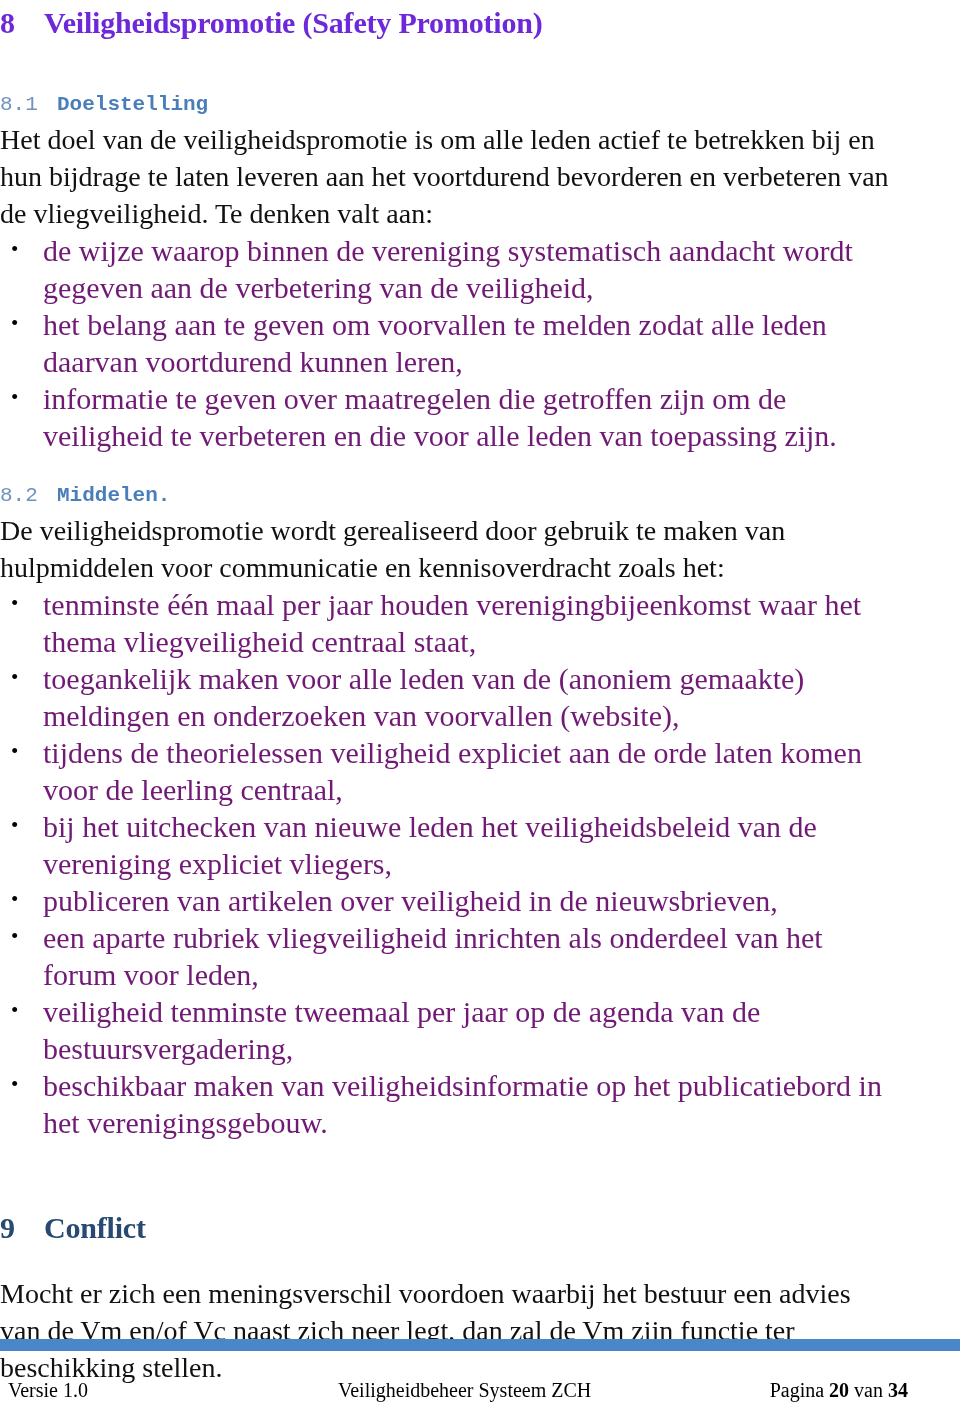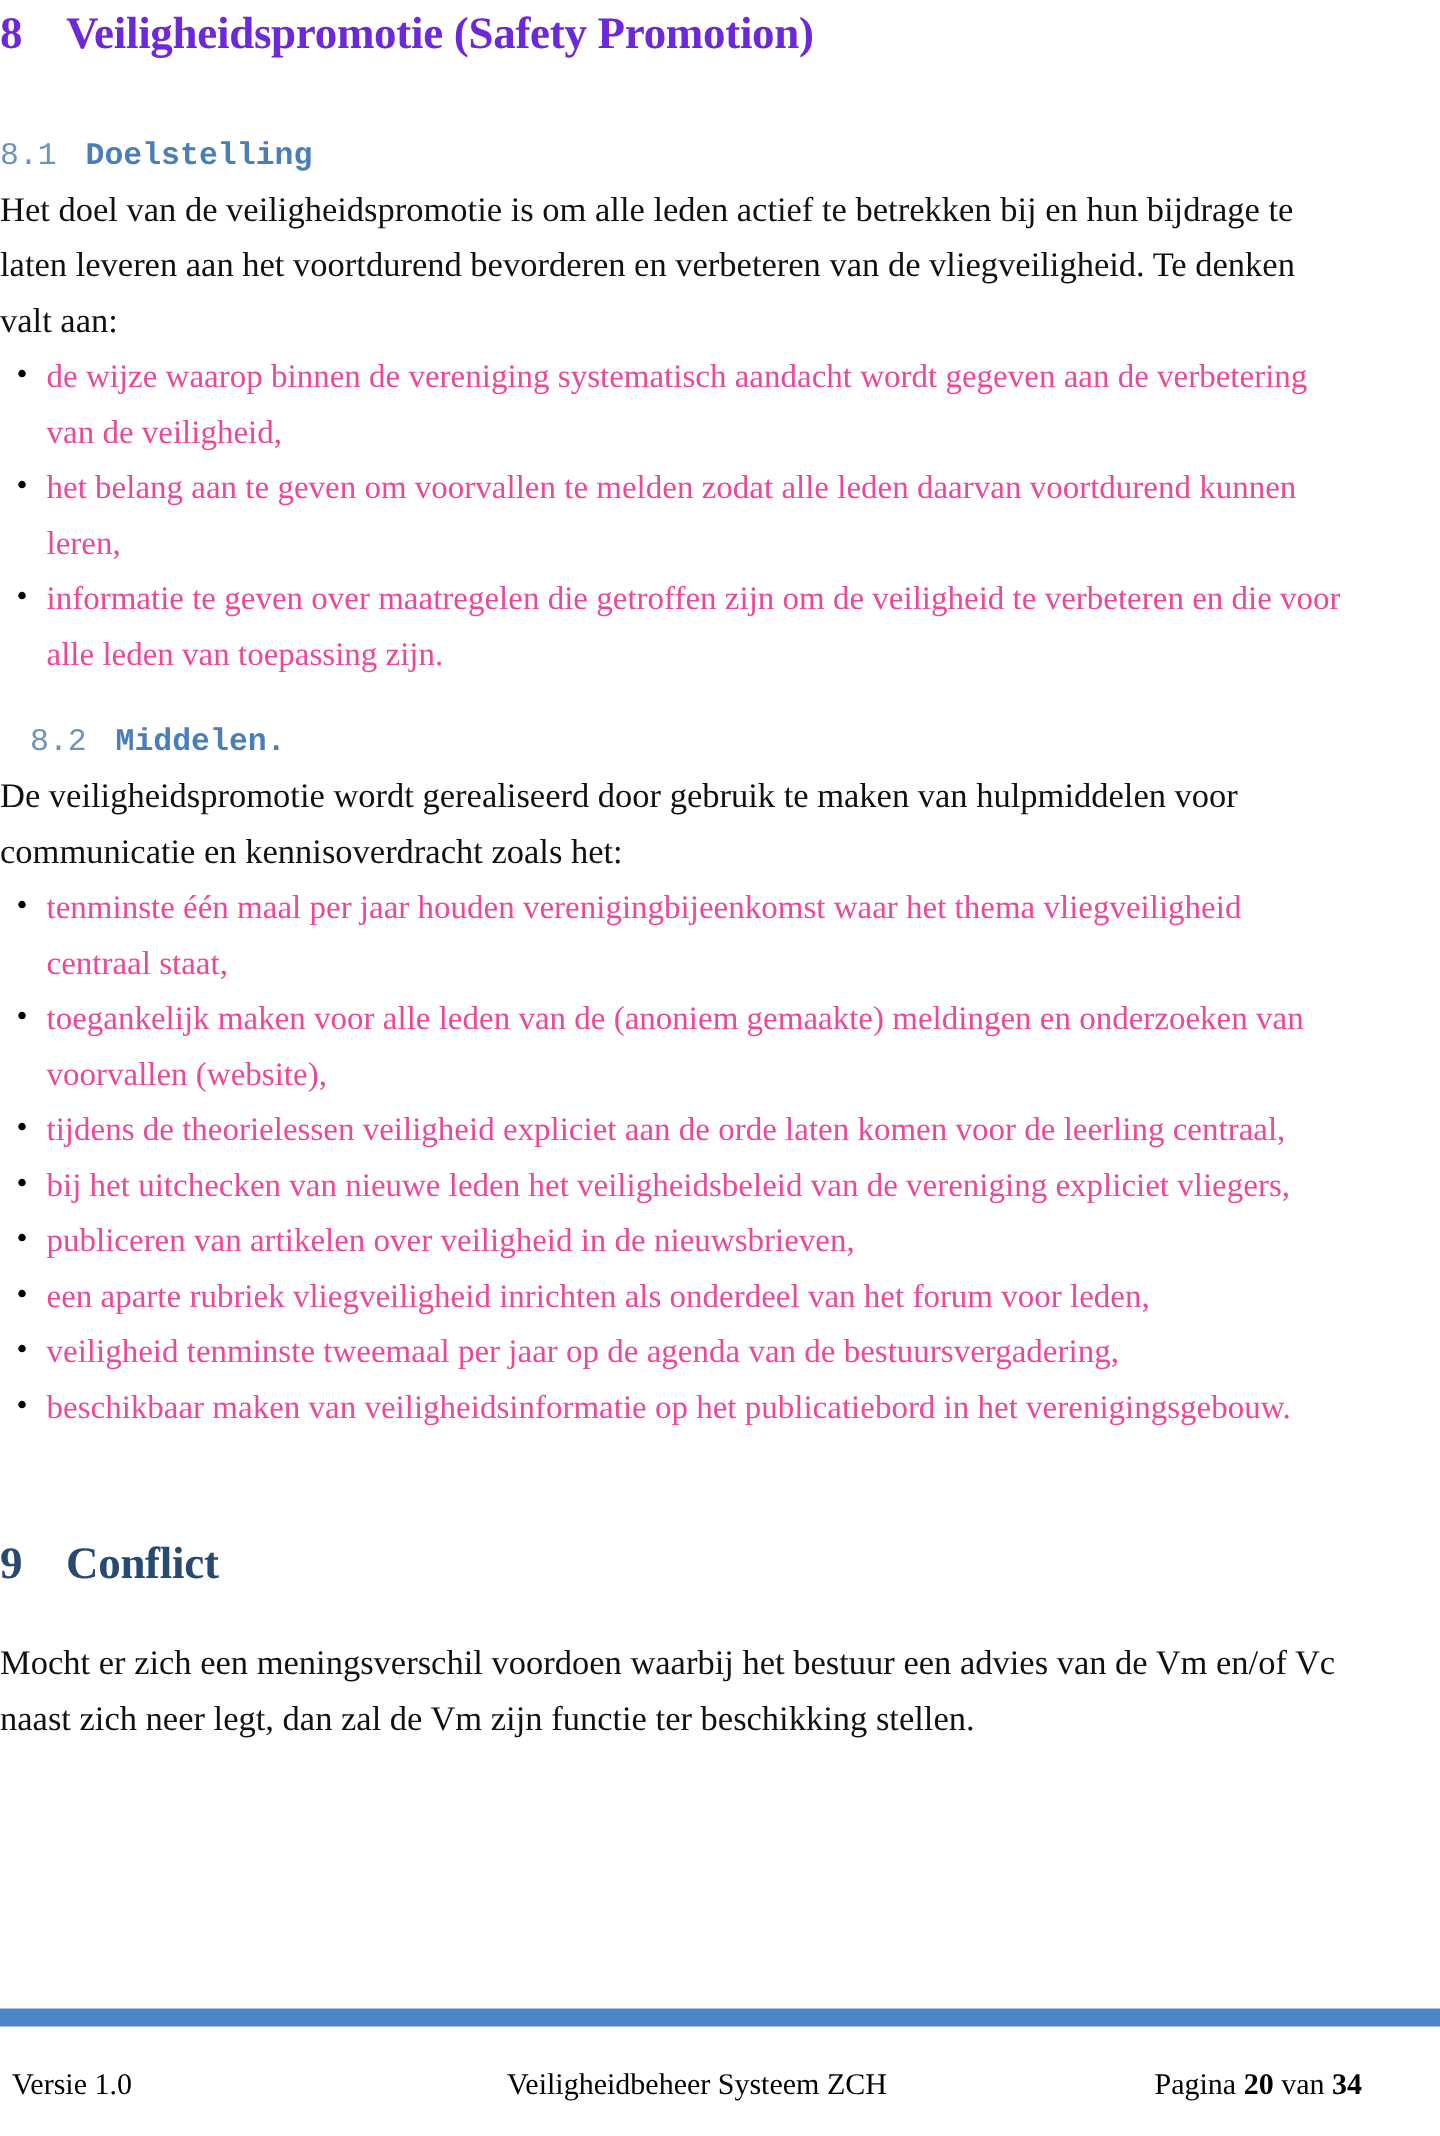--- a/index.html
+++ b/index.html
@@ -61,41 +61,41 @@
   }
   h2.section-heading .num {
     font-weight: normal;
     color: #6f92bd;
     display: inline-block;
     min-width: 57px;
   }
 
   
   p.body-text {
-    font-size: 23px;
+    font-size: 28px;
     line-height: 37px;
     margin: 0;
     color: #111111;
     text-align: left;
     font-stretch: semi-condensed;
     transform-origin: left top;
   }
 
   
   ul.bullets {
     list-style: none;
     margin: 0;
     padding: 0;
   }
   ul.bullets > li {
     position: relative;
-    font-size: 22px;
+    font-size: 30px;
     line-height: 37px;
-    padding-left: 31px;
-    color: #ec4899;
+    padding-left: 43px;
+    color: #701a75;
     margin: 0;
   }
   ul.bullets > li::before {
     content: "\2022";
     position: absolute;
     left: 11px;
     top: -1px;
     font-size: 21px;
     line-height: 37px;
     color: #000000;
@@ -159,21 +159,21 @@
 
     <ul class="bullets">
       <li>de wijze waarop binnen de vereniging systematisch aandacht wordt gegeven aan de verbetering van de veiligheid,</li>
       <li>het belang aan te geven om voorvallen te melden zodat alle leden daarvan voortdurend kunnen leren,</li>
       <li>informatie te geven over maatregelen die getroffen zijn om de veiligheid te verbeteren en die voor alle leden van toepassing zijn.</li>
     </ul>
 
     <div class="sp-before-82"></div>
 
     <h2 class="section-heading" style="color: rgb(74, 126, 187);">
-      <span class="num" style="margin-right: 0px; margin-left: 20px;">8.2</span><span>Middelen.</span>
+      <span class="num" style="margin-right: 0px;">8.2</span><span>Middelen.</span>
     </h2>
 
     <div class="sp-after-82"></div>
 
     <p class="body-text">De veiligheidspromotie wordt gerealiseerd door gebruik te maken van hulpmiddelen voor communicatie en kennisoverdracht zoals het:</p>
 
     <ul class="bullets">
       <li>tenminste één maal per jaar houden verenigingbijeenkomst waar het thema vliegveiligheid centraal staat,</li>
       <li>toegankelijk maken voor alle leden van de (anoniem gemaakte) meldingen en onderzoeken van voorvallen (website),</li>
       <li>tijdens de theorielessen veiligheid expliciet aan de orde laten komen  voor de leerling centraal,</li>

